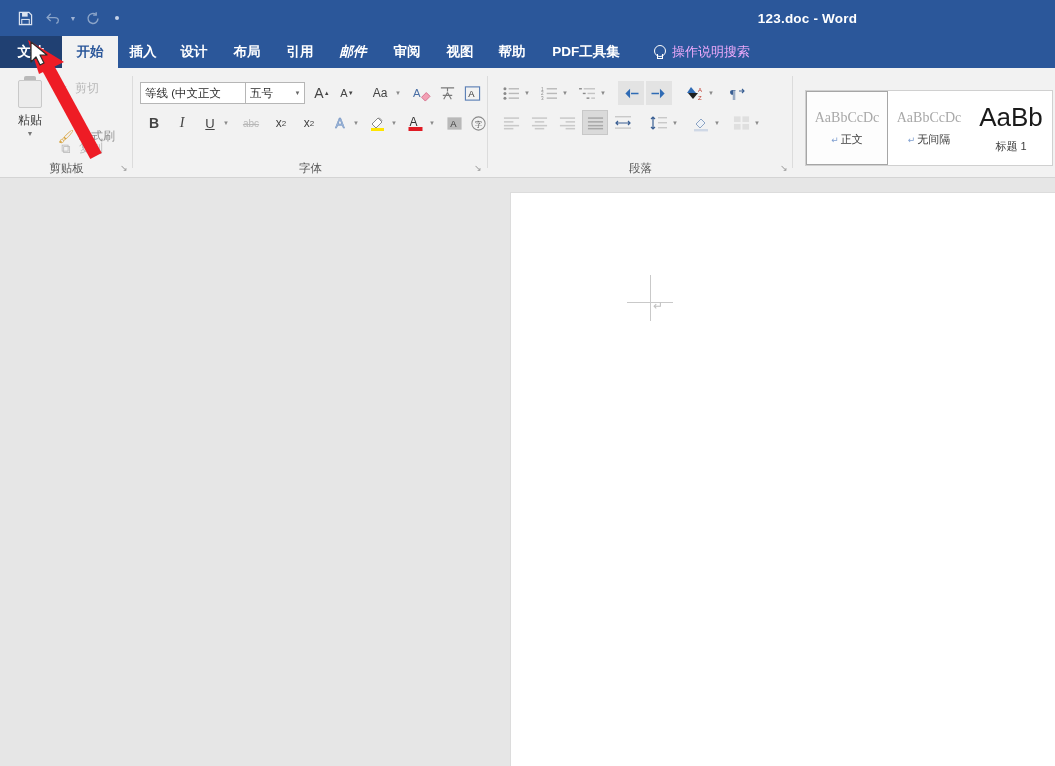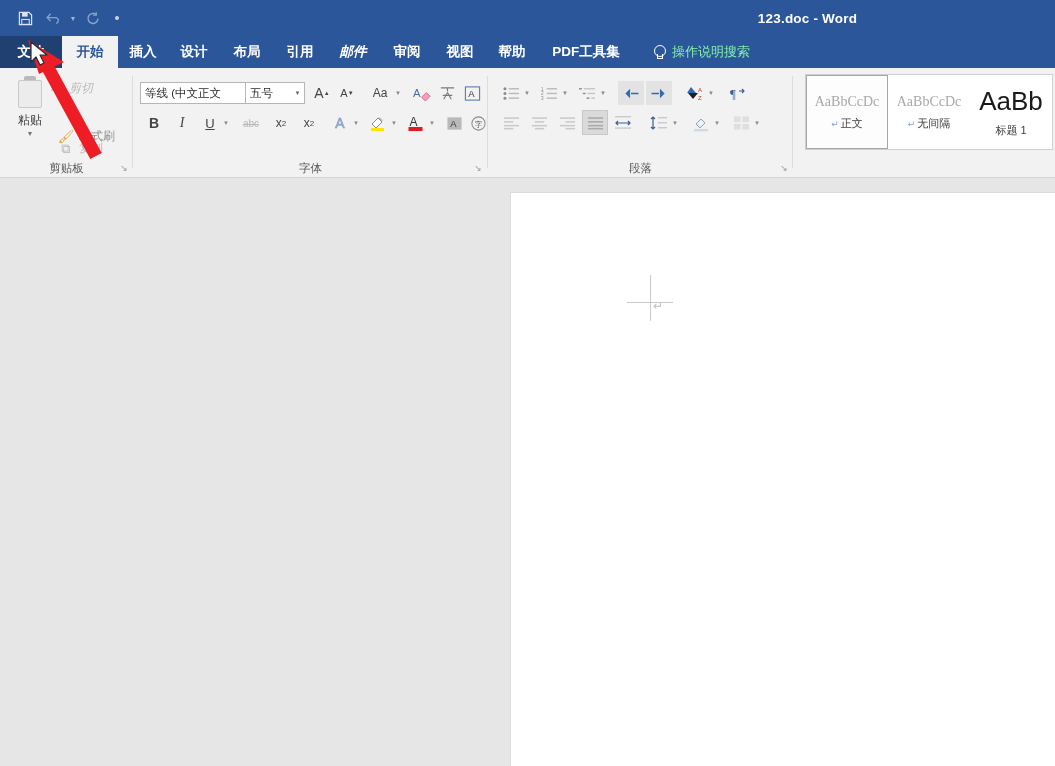--- a/index.html
+++ b/index.html
@@ -39,21 +39,21 @@
   }
   .tab {
     position: absolute; top: 0; height: 32px;
     display: flex; align-items: center; justify-content: center;
     color: #ffffff; font-size: 13.5px; font-weight: bold;
     padding: 0 11px; white-space: nowrap;
   }
   .tab.file { background: #204072; color: #fff; }
   .tab.active { background: #f2f2f2; color: #2b579a; }
   .search-tab { position: absolute; top: 0; height: 32px; display: flex; align-items: center; gap: 6px;
-    color: #86efac; font-size: 13px; padding: 0 8px; }
+    color: #f0abfc; font-size: 13px; padding: 0 8px; }
   .bulb { width: 14px; height: 16px; position: relative; display: inline-block; }
   .bulb::before { content: ""; position: absolute; left: 2px; top: 1px; width: 10px; height: 10px;
     border: 1.6px solid #ffffff; border-radius: 50%; }
   .bulb::after { content: ""; position: absolute; left: 5px; top: 10px; width: 4px; height: 4px;
     border: 1.6px solid #ffffff; border-top: none; }
 
   
   .ribbon {
     position: absolute; left: 0; top: 68px; width: 1055px; height: 110px;
     background: #f2f2f2; border-bottom: 1px solid #d4d4d4;
@@ -92,21 +92,21 @@
   .caret { position: absolute; width: 10px; height: 22px; display: flex; align-items: center;
     justify-content: center; font-size: 6px; color: #8a8a8a; }
 
   
   .combo { position: absolute; height: 22px; border: 1px solid #b6b6b6; background: #fff;
     display: flex; align-items: center; font-size: 11.5px; color: #2b2b2b; }
   .combo .ctxt { padding-left: 4px; overflow: hidden; white-space: nowrap; flex: 1; }
   .combo .cc { width: 13px; text-align: center; font-size: 6px; color: #666; }
 
   
-  .styles-box { position: absolute; left: 0; top: 6px; width: 248px; height: 76px;
+  .styles-box { position: absolute; left: 0; top: 22px; width: 248px; height: 76px;
     border: 1px solid #d0d0d0; background: #fff; display: flex; }
   .style-item { width: 82px; height: 74px; display: flex; flex-direction: column;
     align-items: center; justify-content: center; }
   .style-item.sel { border: 1.5px solid #a6a6a6; background: #fdfdfd; }
   .style-prev { font-size: 14px; color: #a8a8a8; white-space: nowrap; overflow: hidden;
     font-family: "Liberation Serif", serif; }
   .style-prev.h1 { font-size: 26px; color: #1a1a1a; font-weight: normal; font-family: "Liberation Sans", sans-serif; }
   .style-name { font-size: 11px; color: #3c3c3c; margin-top: 6px; white-space: nowrap; }
   .pilcrow { color: #7f9fd0; font-size: 9px; margin-right: 2px; }
 
@@ -180,21 +180,21 @@
     <div class="rgroup" style="left:0px; width:133px;">
       <div class="paste-btn">
         <div class="paste-ico">
           <div class="clip"></div>
             <div class="board"></div>
         </div>
         <div class="paste-label">粘贴</div>
         <div class="paste-caret">▼</div>
       </div>
 
-      <div class="cmd-row" style="left:48px; top:12px;font-style:italic;">
+      <div class="cmd-row" style="left:54px; top:12px;">
         <span class="cmd-ico">✂</span>
         <span>剪切</span>
       </div>
       <div class="cmd-row" style="left:58px; top:40px;margin-top:32px;">
         <span class="cmd-ico">⧉</span>
         <span>复制</span>
       </div>
       <div class="cmd-row" style="left:58px; top:60px; color:#8d8d8d;">
         <span class="cmd-ico" style="color:#d8a23a;">🖌</span>
         <span>格式刷</span>

